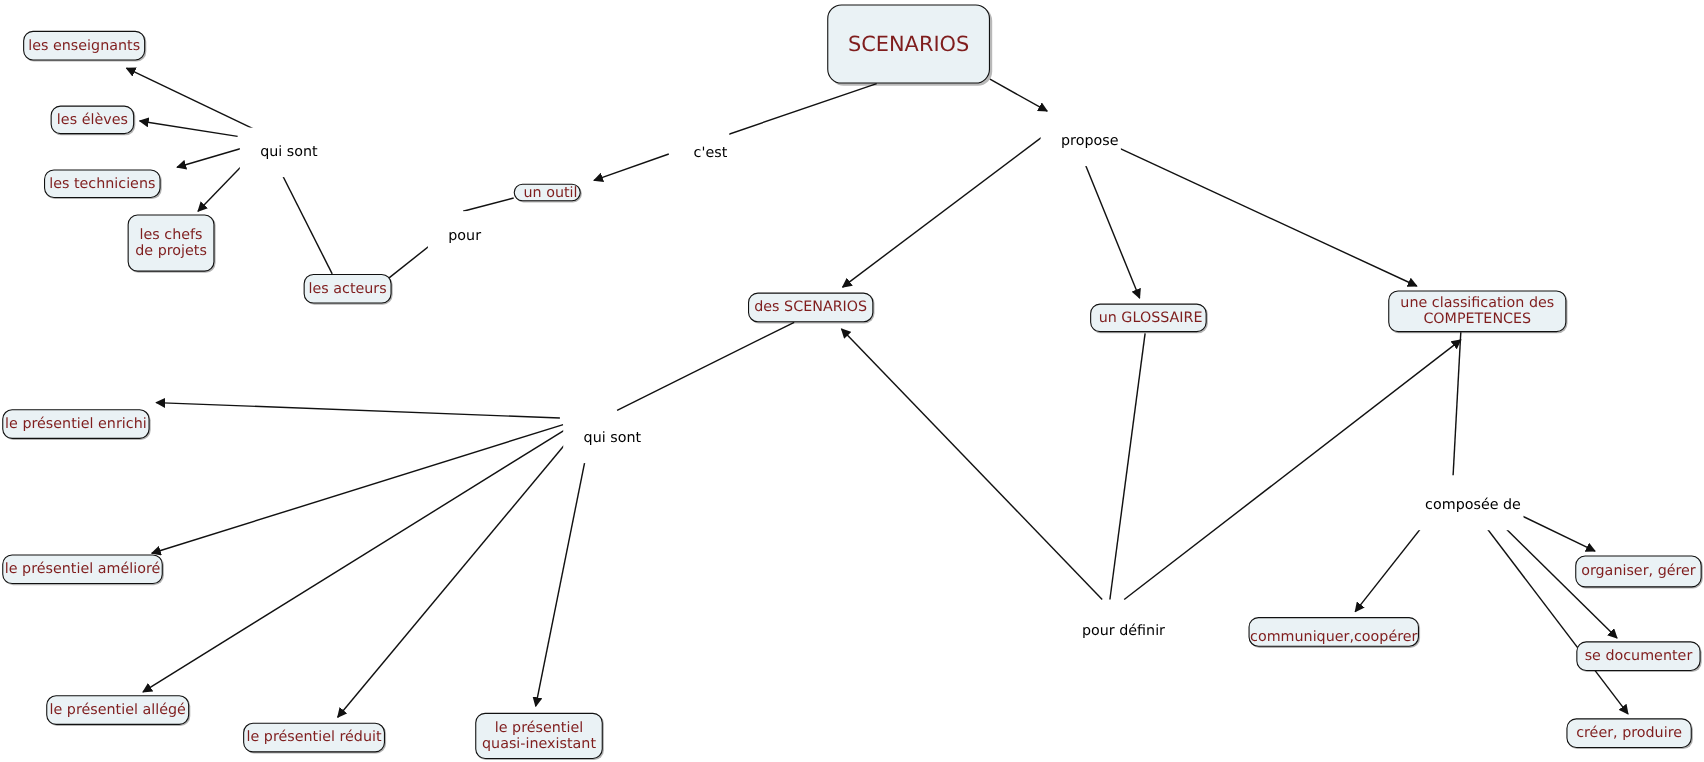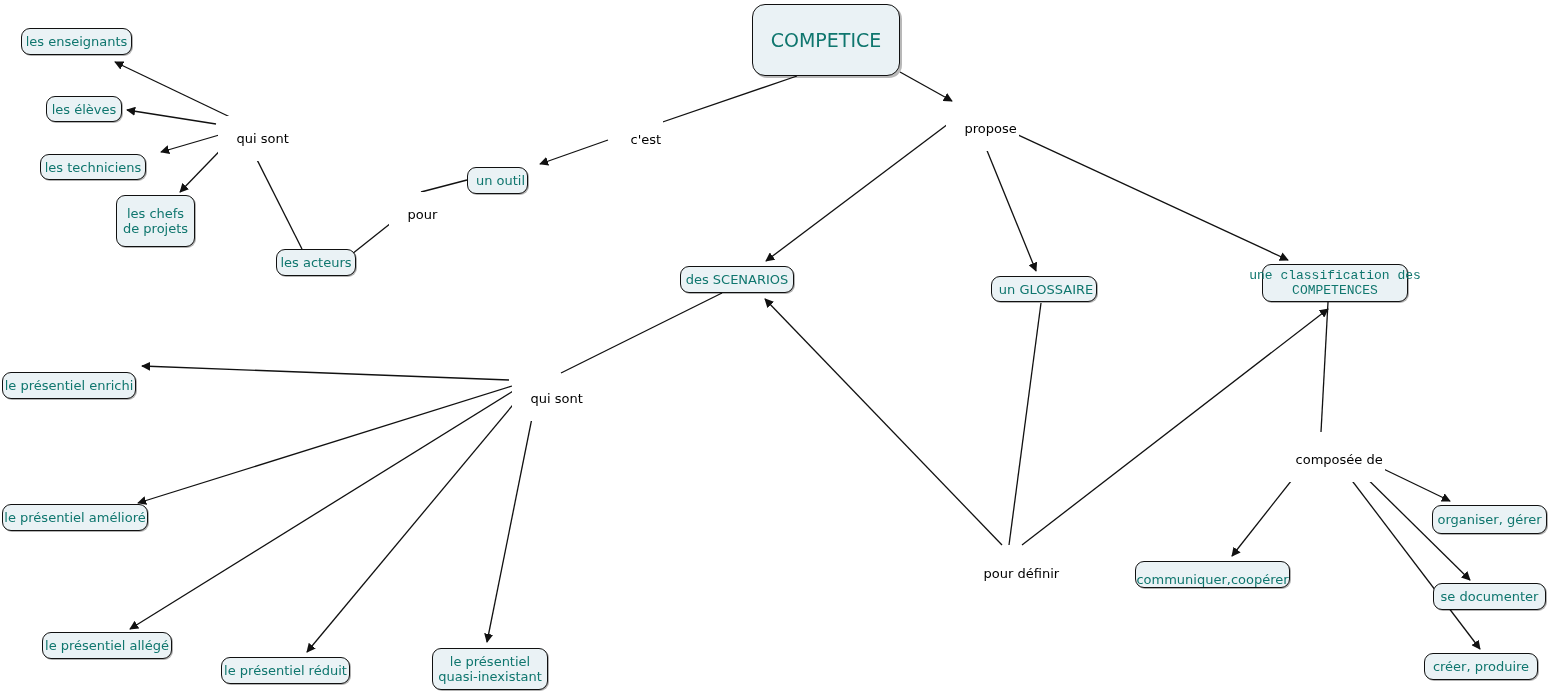--- a/index.html
+++ b/index.html
@@ -22,21 +22,21 @@
     width: 1549px;
     height: 693px;
     pointer-events: none;
   }
   .node {
     position: absolute;
     box-sizing: border-box;
     background: #eaf2f5;
     border: 1px solid #111111;
     border-radius: 9px;
-    color: #0f766e;
+    color: #7f1d1d;
     font-size: 13px;
     line-height: 15px;
     text-align: center;
     display: flex;
     align-items: center;
     justify-content: center;
     white-space: pre;
     padding: 0 8px;
     box-shadow: 1px 1px 0 rgba(0,0,0,0.30);
   }
@@ -109,21 +109,21 @@
 
     <path class="edge" d="M 1328,302 L 1321,432" fill="none" stroke="#111111" stroke-width="1.3"></path>
 
     <path class="edge" d="M 1314,452 L 1232,556" fill="none" stroke="#111111" stroke-width="1.3" marker-end="url(#arrow)"></path>
     <path class="edge" d="M 1342,449 L 1450,501" fill="none" stroke="#111111" stroke-width="1.3" marker-end="url(#arrow)"></path>
     <path class="edge" d="M 1340,452 L 1470,580" fill="none" stroke="#111111" stroke-width="1.3" marker-end="url(#arrow)"></path>
     <path class="edge" d="M 1331,453 L 1480,649" fill="none" stroke="#111111" stroke-width="1.3" marker-end="url(#arrow)"></path>
   </svg>
 
   <div class="node root" style="left:752px; top:4px; width:148px; height:72px;">
-    <span>COMPETICE</span>
+    <span>SCENARIOS</span>
   </div>
 
   <div class="node" style="left:21px; top:28px; width:111px; height:27px;">
     <span>les enseignants</span>
   </div>
 
   <div class="node" style="left:46px; top:96px; width:76px; height:26px;">
     <span>les élèves</span>
   </div>
 
@@ -133,33 +133,33 @@
 
   <div class="node" style="left:116px; top:195px; width:79px; height:52px;">
     <span>les chefs
 de projets</span>
   </div>
 
   <div class="node" style="left:276px; top:249px; width:80px; height:27px;">
     <span>les acteurs</span>
   </div>
 
-  <div class="node" style="left:467px; top:167px; width:61px; height:27px;padding-left:14px;">
+  <div class="node" style="left:467px; top:167px; width:61px; height:16px;padding-left:14px;">
     <span>un outil</span>
   </div>
 
   <div class="node" style="left:680px; top:266px; width:114px; height:27px;">
     <span>des SCENARIOS</span>
   </div>
 
   <div class="node" style="left:991px; top:276px; width:106px; height:26px;padding-left:12px;">
     <span>un GLOSSAIRE</span>
   </div>
 
-  <div class="node" style="left:1262px; top:264px; width:146px; height:38px;font-family:Liberation Mono, monospace;">
+  <div class="node" style="left:1262px; top:264px; width:162px; height:38px;">
     <span>une classification des
 COMPETENCES</span>
   </div>
 
   <div class="node" style="left:2px; top:372px; width:134px; height:27px;">
     <span>le présentiel enrichi</span>
   </div>
 
   <div class="node" style="left:2px; top:504px; width:146px; height:27px;">
     <span>le présentiel amélioré</span>

